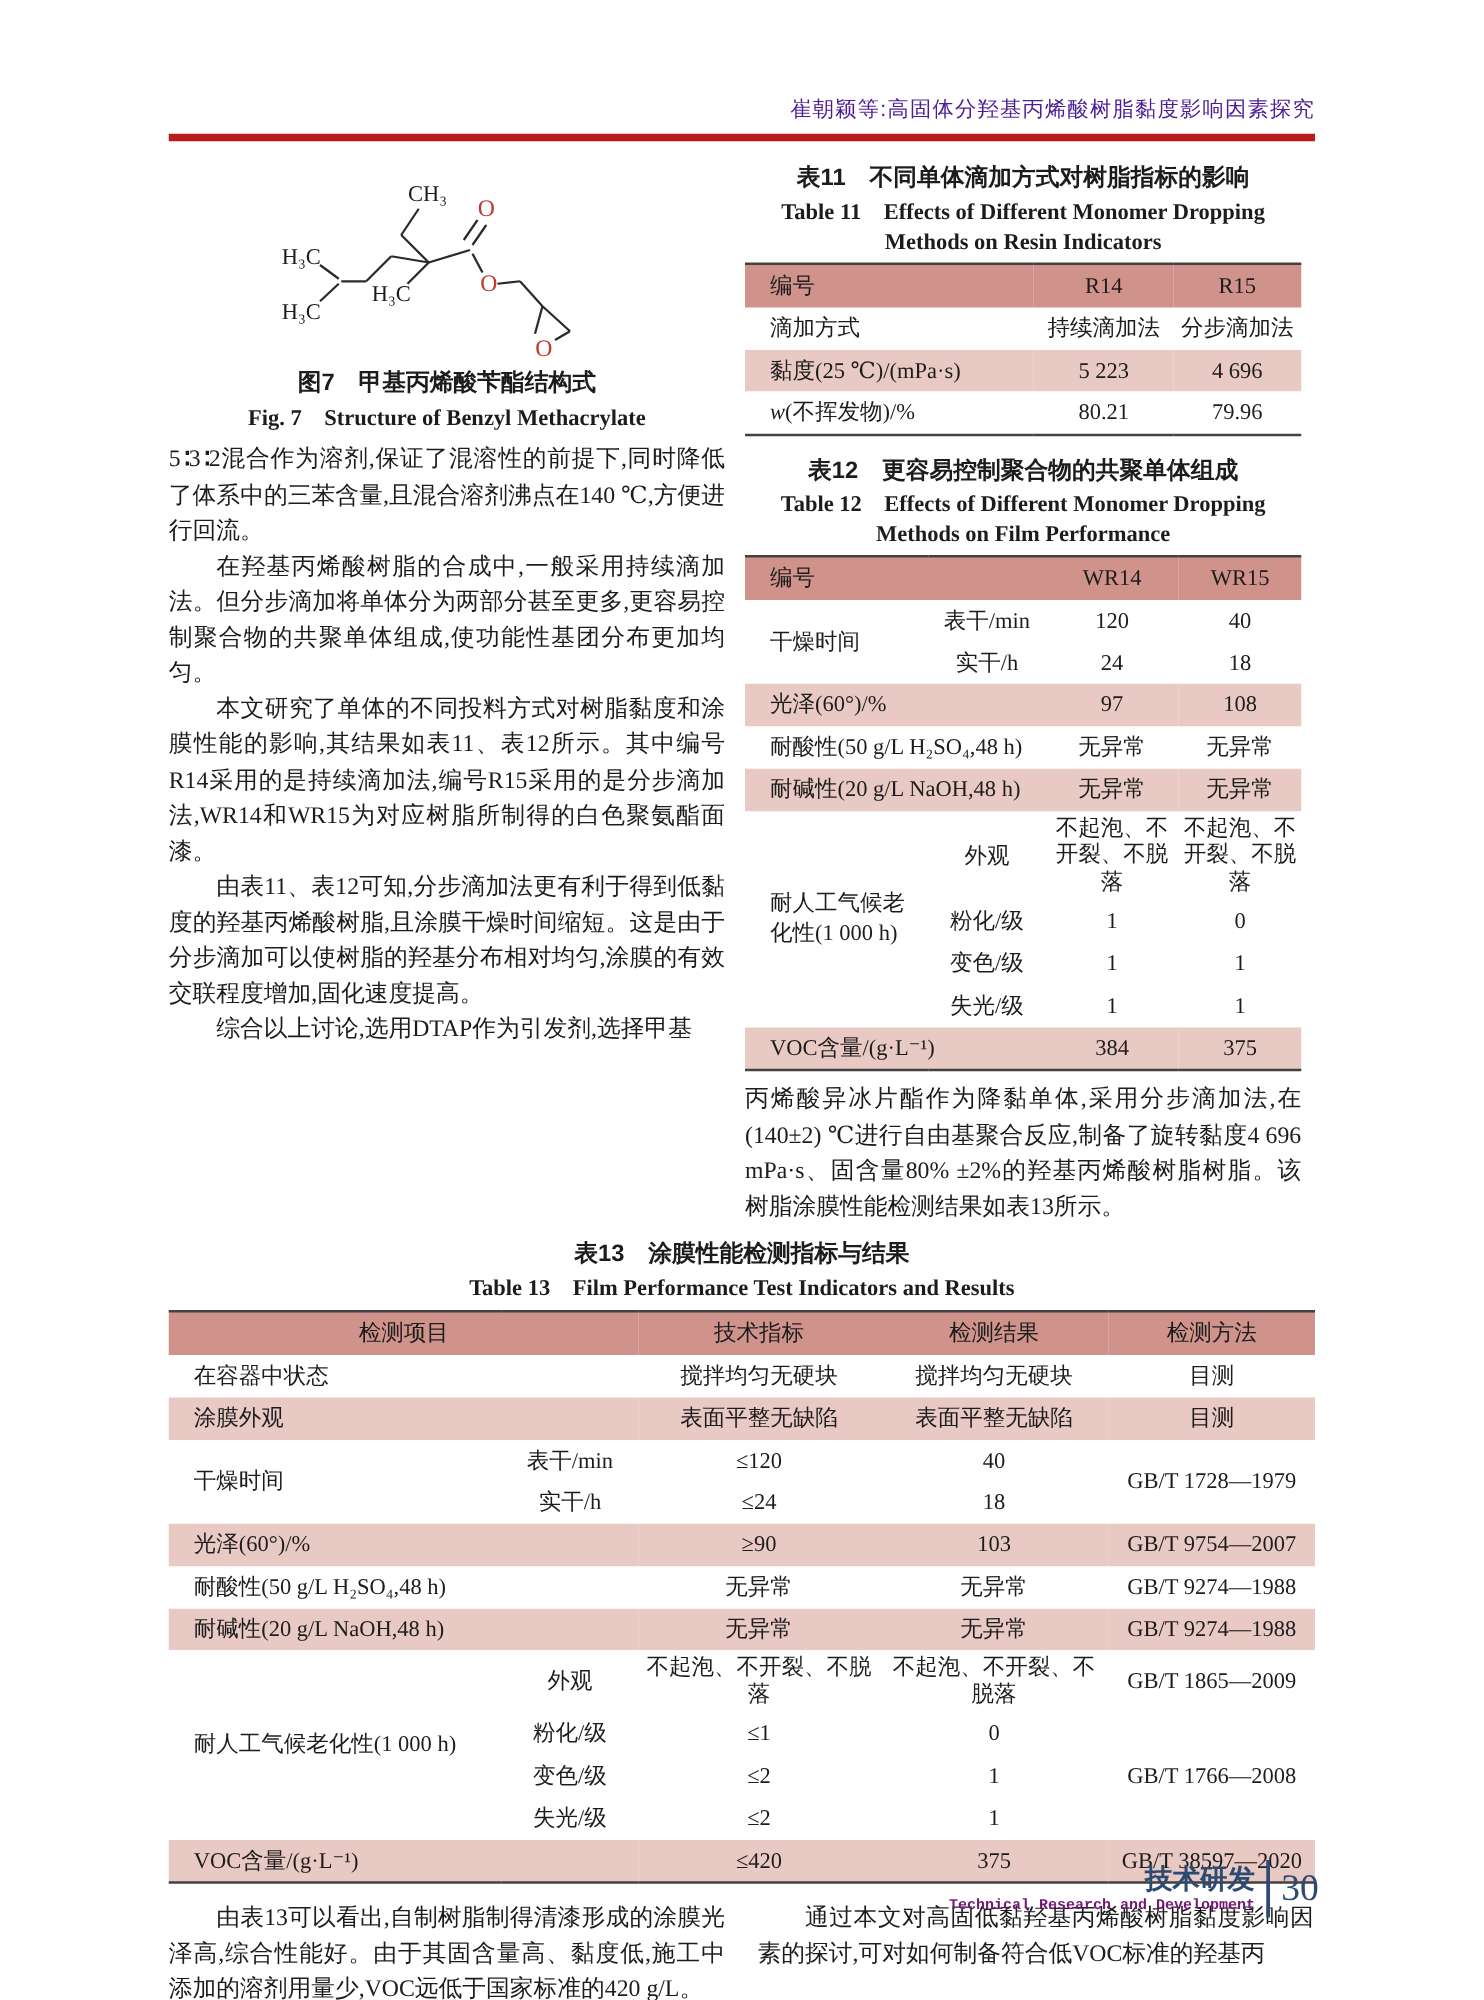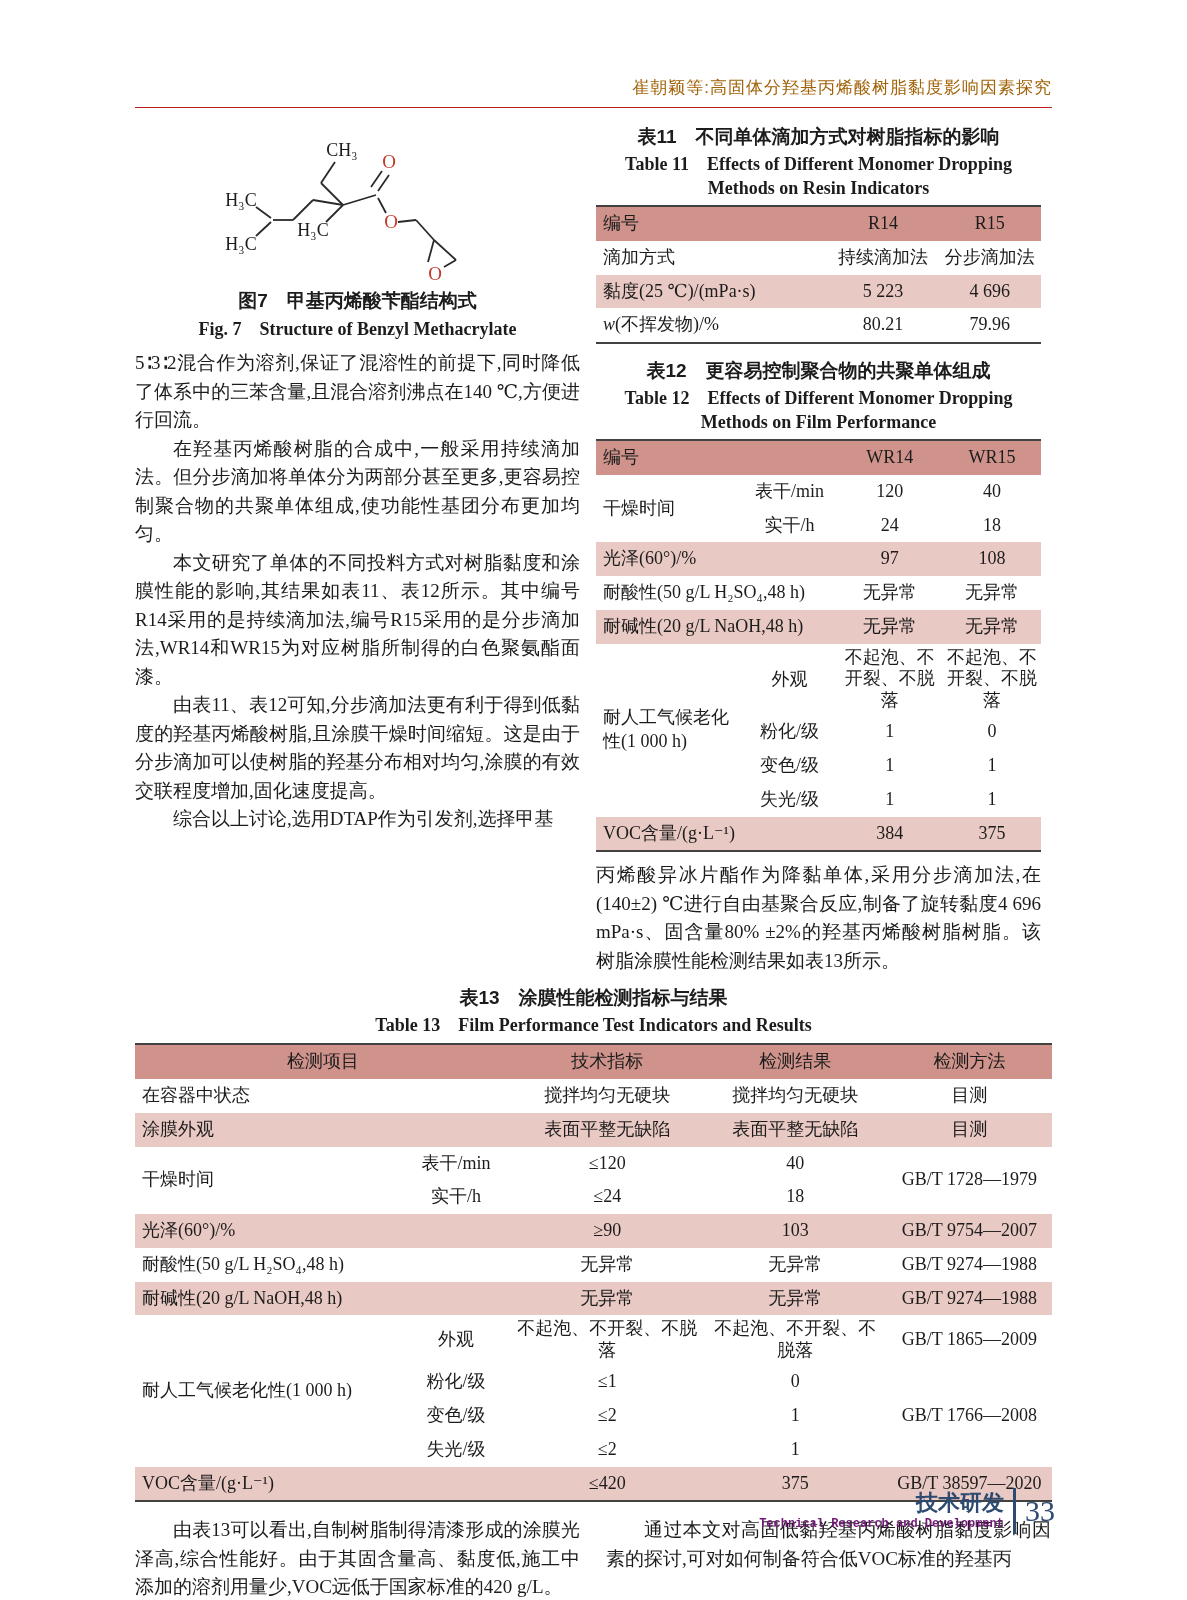--- a/index.html
+++ b/index.html
@@ -6,22 +6,22 @@
   html,body { background:#ffffff; }
   .page {
     width:1187px; height:1600px; position:relative; overflow:hidden;
     background:#ffffff; color:#1c1c1c;
     font-family:"Liberation Serif","DejaVu Serif",serif;
   }
   .content { padding:76px 135px 0 135px; }
 
   .running-head {
     text-align:right; font-family:"Liberation Sans","DejaVu Sans",sans-serif;
-    font-size:17px; color:#a16207; letter-spacing:1px;
-    padding-bottom:8px; border-bottom:1px solid #b91c1c;
+    font-size:17px; color:#4c1d95; letter-spacing:1px;
+    padding-bottom:8px; border-bottom:6px solid #b91c1c;
   }
 
   .top-columns, .bottom-columns { display:flex; gap:26px; }
   .top-columns { margin-top:16px;gap:16px; }
   .bottom-columns { margin-top:14px; }
   .col { width:445px; flex:0 0 445px; }
 
   p.body-text { font-size:19px; line-height:1.5; text-align:justify; }
   p.indent { text-indent:2em; }
 
@@ -42,21 +42,21 @@
   .tbl-title-cn { text-align:center; font-family:"Liberation Sans","DejaVu Sans",sans-serif; font-weight:bold; font-size:19px; }
   .tbl-title-en { text-align:center; font-family:"Liberation Serif","DejaVu Serif",serif; font-weight:bold; font-size:18px; margin-top:2px; }
   .tbl-title-en:last-of-type { margin-bottom:6px; }
 
   table.data-table {
     width:100%; border-collapse:collapse;
     border-top:2px solid #424242; border-bottom:2px solid #424242;
     font-size:18px; line-height:1.32; margin-top:4px;
   }
   .data-table td { padding:5px 3px; text-align:center; vertical-align:middle; }
-  .data-table td.lbl { text-align:left; padding-left:7px; }
+  .data-table td.lbl { text-align:left; padding-left:20px; }
   tr.hdr { background:#cf938b; }
   tr.alt { background:#e9c9c3; }
   td.wrap2 { line-height:1.22; padding-top:3px; padding-bottom:3px; }
 
   .t12-block { margin-top:14px; }
   .after-table-p { margin-top:9px; }
 
   .t13-section { margin-top:10px; }
 
   .footer {
@@ -345,15 +345,15 @@
     </div>
 
   </div>
 
   <div class="footer">
     <div class="footer-txt">
       <div class="footer-cn">技术研发</div>
       <div class="footer-en">Technical Research and Development</div>
     </div>
     <div class="footer-bar"></div>
-    <div class="footer-page">33</div>
+    <div class="footer-page">30</div>
   </div>
 </div>
 
 </body></html>

